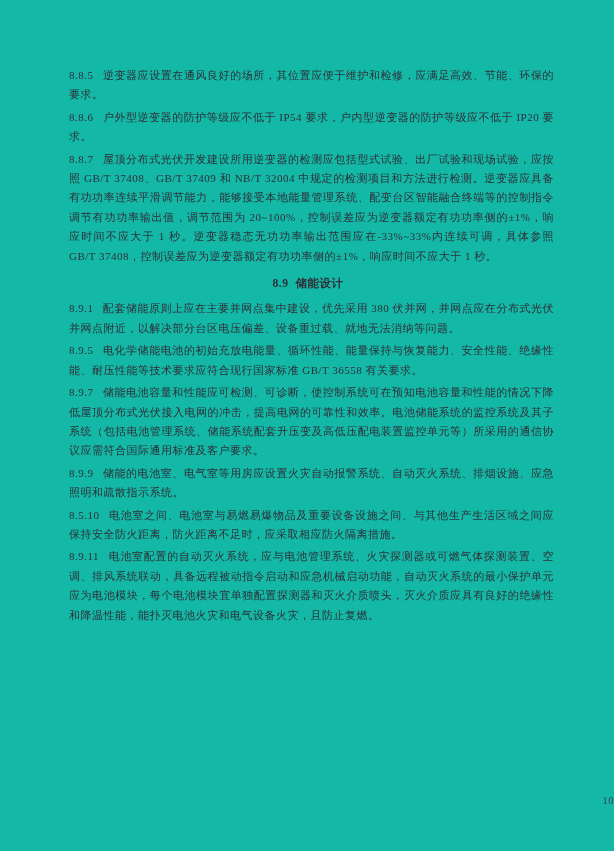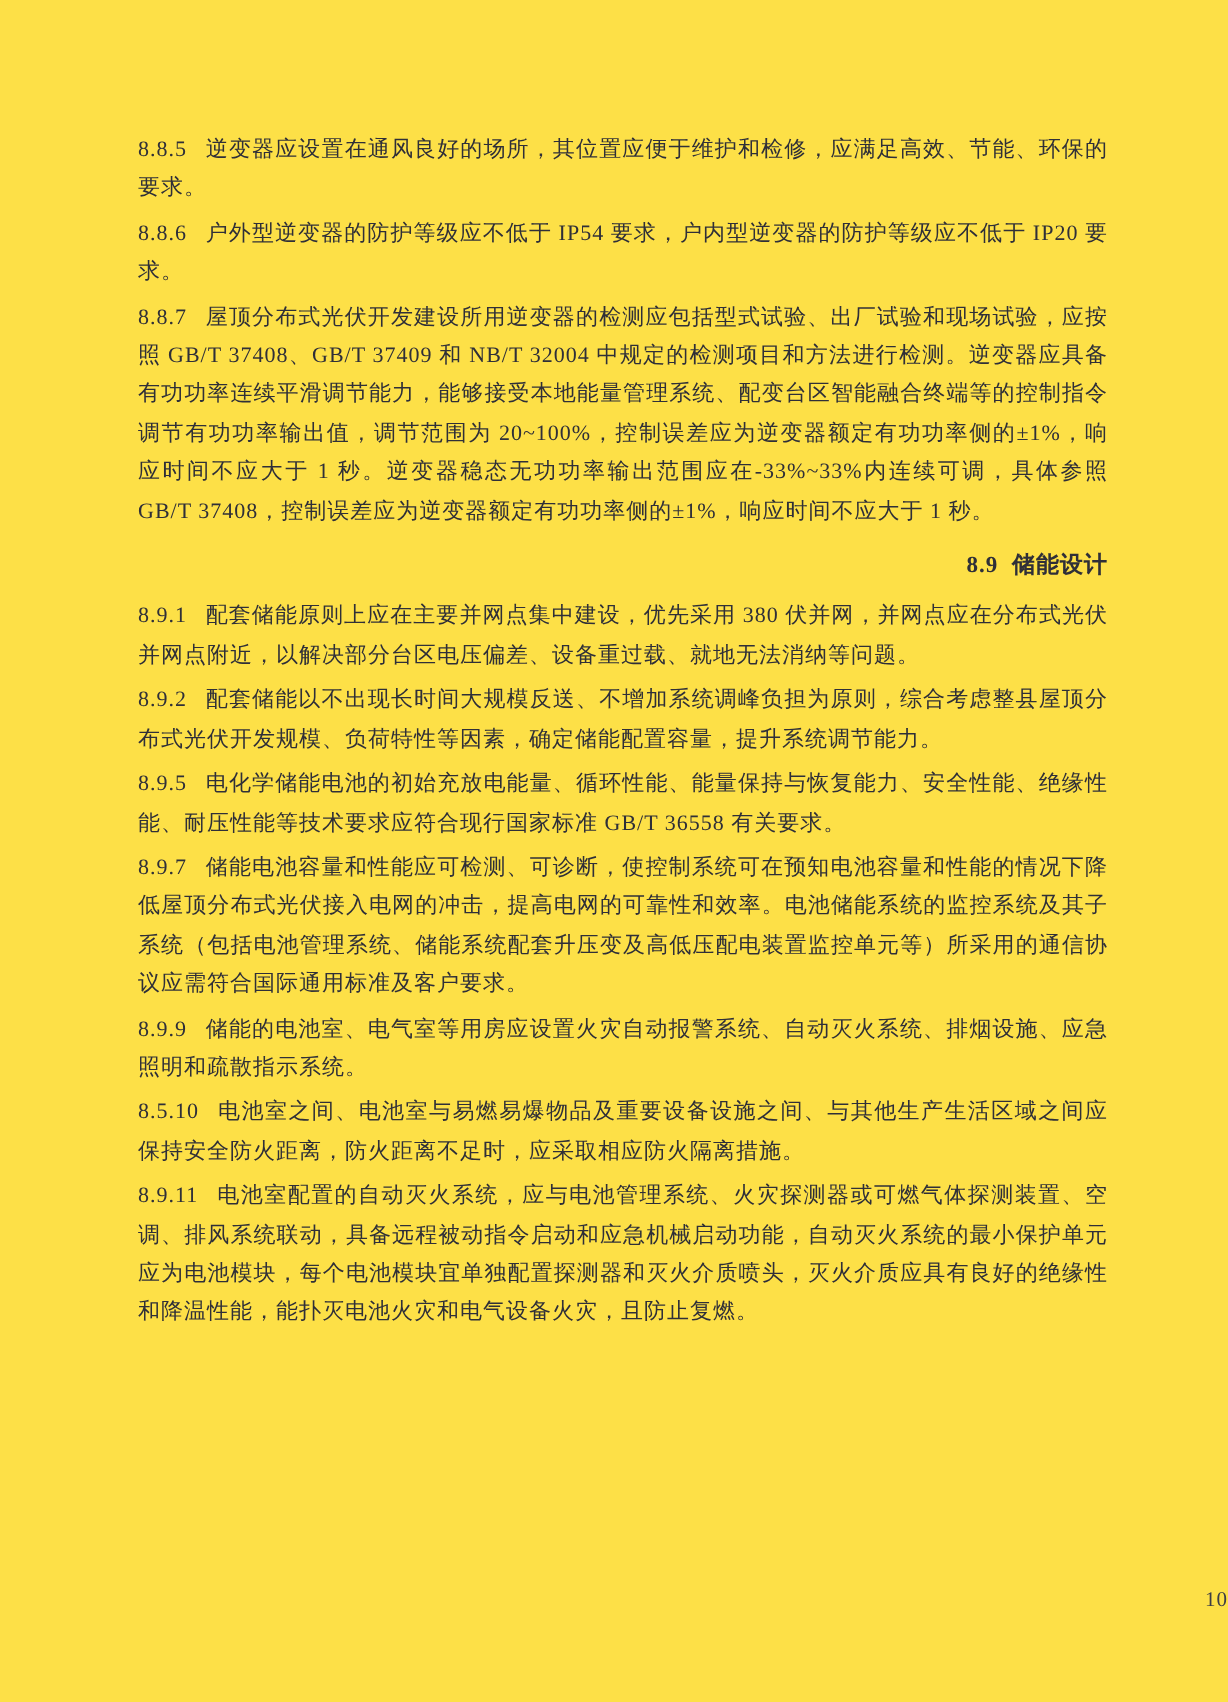--- a/index.html
+++ b/index.html
@@ -4,21 +4,21 @@
 <style>
   html, body {
     margin: 0;
     padding: 0;
     background: #e8e8e8;
   }
   .page {
     width: 614px;
     height: 851px;
     margin: 0 auto;
-    background: #fde047;
+    background: #14b8a6;
     position: relative;
     overflow: hidden;
     font-family: "Liberation Serif", "DejaVu Serif", serif;
     color: #2f2f38;
   }
   .content {
     position: absolute;
     top: 66px;
     left: 62px;
     right: 60px;
@@ -31,21 +31,21 @@
     text-align: justify;
     text-justify: inter-ideograph;
   }
   .content p.para {
     padding-left: 7px;
   }
   .content p.heading {
     font-weight: bold;
     font-size: 11.5px;
     margin: 8px 0 6px 0;
-    text-align: right;
+    text-align: center;
   }
   .clause-num {
     margin-right: 0.85em;
     white-space: nowrap;
   }
   .heading .clause-num {
     margin-right: 0.6em;
   }
   .page-number {
     position: absolute;
@@ -61,21 +61,20 @@
 </head>
 <body>
 
 <div class="page">
   <div class="content" id="content">
       <p class="para"><span class="clause-num">8.8.5</span><span class="clause-text">逆变器应设置在通风良好的场所，其位置应便于维护和检修，应满足高效、节能、环保的要求。</span></p>
       <p class="para"><span class="clause-num">8.8.6</span><span class="clause-text">户外型逆变器的防护等级应不低于 IP54 要求，户内型逆变器的防护等级应不低于 IP20 要求。</span></p>
       <p class="para"><span class="clause-num">8.8.7</span><span class="clause-text">屋顶分布式光伏开发建设所用逆变器的检测应包括型式试验、出厂试验和现场试验，应按照 GB/T 37408、GB/T 37409 和 NB/T 32004 中规定的检测项目和方法进行检测。逆变器应具备有功功率连续平滑调节能力，能够接受本地能量管理系统、配变台区智能融合终端等的控制指令调节有功功率输出值，调节范围为 20~100%，控制误差应为逆变器额定有功功率侧的±1%，响应时间不应大于 1 秒。逆变器稳态无功功率输出范围应在-33%~33%内连续可调，具体参照 GB/T 37408，控制误差应为逆变器额定有功功率侧的±1%，响应时间不应大于 1 秒。</span></p>
       <p class="heading"><span class="clause-num">8.9</span><span class="clause-text">储能设计</span></p>
       <p class="para"><span class="clause-num">8.9.1</span><span class="clause-text">配套储能原则上应在主要并网点集中建设，优先采用 380 伏并网，并网点应在分布式光伏并网点附近，以解决部分台区电压偏差、设备重过载、就地无法消纳等问题。</span></p>
-      <p class="para"><span class="clause-num">8.9.2</span><span class="clause-text">配套储能以不出现长时间大规模反送、不增加系统调峰负担为原则，综合考虑整县屋顶分布式光伏开发规模、负荷特性等因素，确定储能配置容量，提升系统调节能力。</span></p>
       <p class="para"><span class="clause-num">8.9.5</span><span class="clause-text">电化学储能电池的初始充放电能量、循环性能、能量保持与恢复能力、安全性能、绝缘性能、耐压性能等技术要求应符合现行国家标准 GB/T 36558 有关要求。</span></p>
       <p class="para"><span class="clause-num">8.9.7</span><span class="clause-text">储能电池容量和性能应可检测、可诊断，使控制系统可在预知电池容量和性能的情况下降低屋顶分布式光伏接入电网的冲击，提高电网的可靠性和效率。电池储能系统的监控系统及其子系统（包括电池管理系统、储能系统配套升压变及高低压配电装置监控单元等）所采用的通信协议应需符合国际通用标准及客户要求。</span></p>
       <p class="para"><span class="clause-num">8.9.9</span><span class="clause-text">储能的电池室、电气室等用房应设置火灾自动报警系统、自动灭火系统、排烟设施、应急照明和疏散指示系统。</span></p>
       <p class="para"><span class="clause-num">8.5.10</span><span class="clause-text">电池室之间、电池室与易燃易爆物品及重要设备设施之间、与其他生产生活区域之间应保持安全防火距离，防火距离不足时，应采取相应防火隔离措施。</span></p>
       <p class="para"><span class="clause-num">8.9.11</span><span class="clause-text">电池室配置的自动灭火系统，应与电池管理系统、火灾探测器或可燃气体探测装置、空调、排风系统联动，具备远程被动指令启动和应急机械启动功能，自动灭火系统的最小保护单元应为电池模块，每个电池模块宜单独配置探测器和灭火介质喷头，灭火介质应具有良好的绝缘性和降温性能，能扑灭电池火灾和电气设备火灾，且防止复燃。</span></p>
     </div>
   <div class="page-number">10</div>
 </div>
 
 </body></html>

